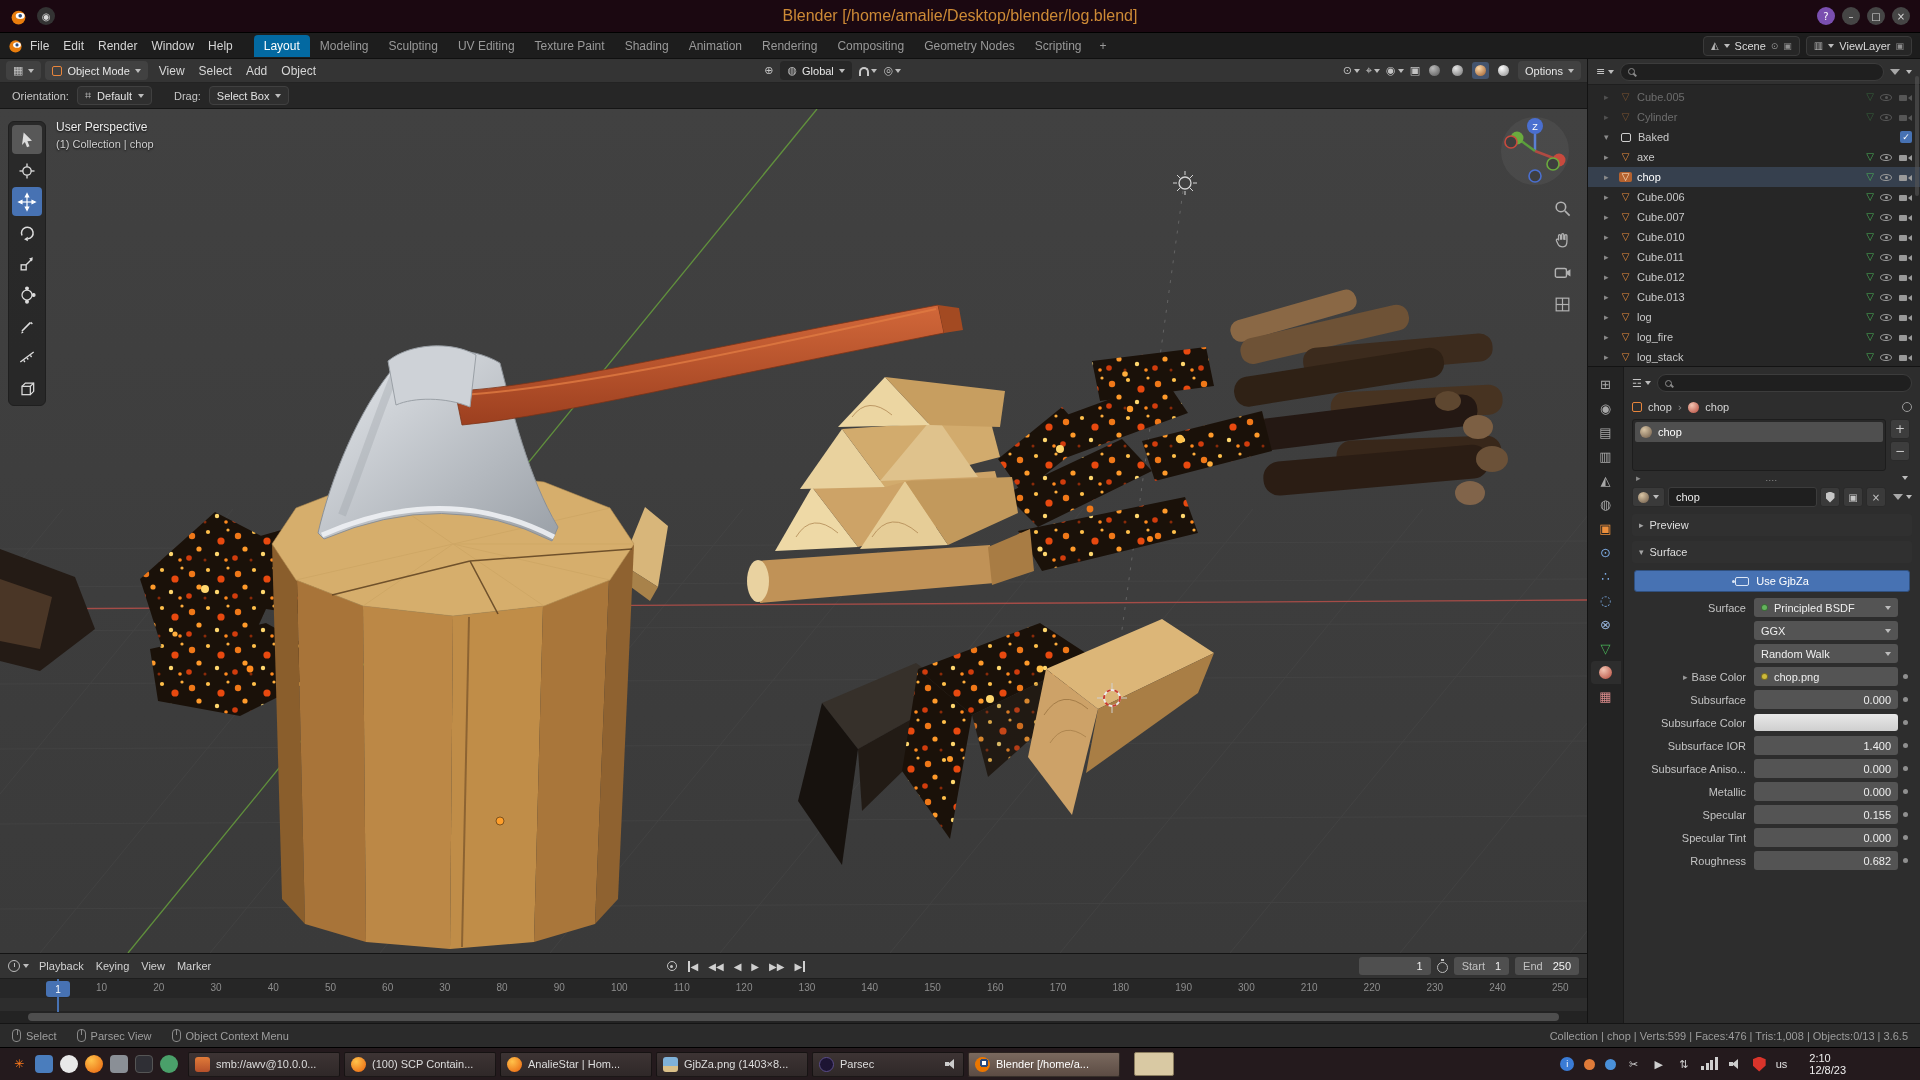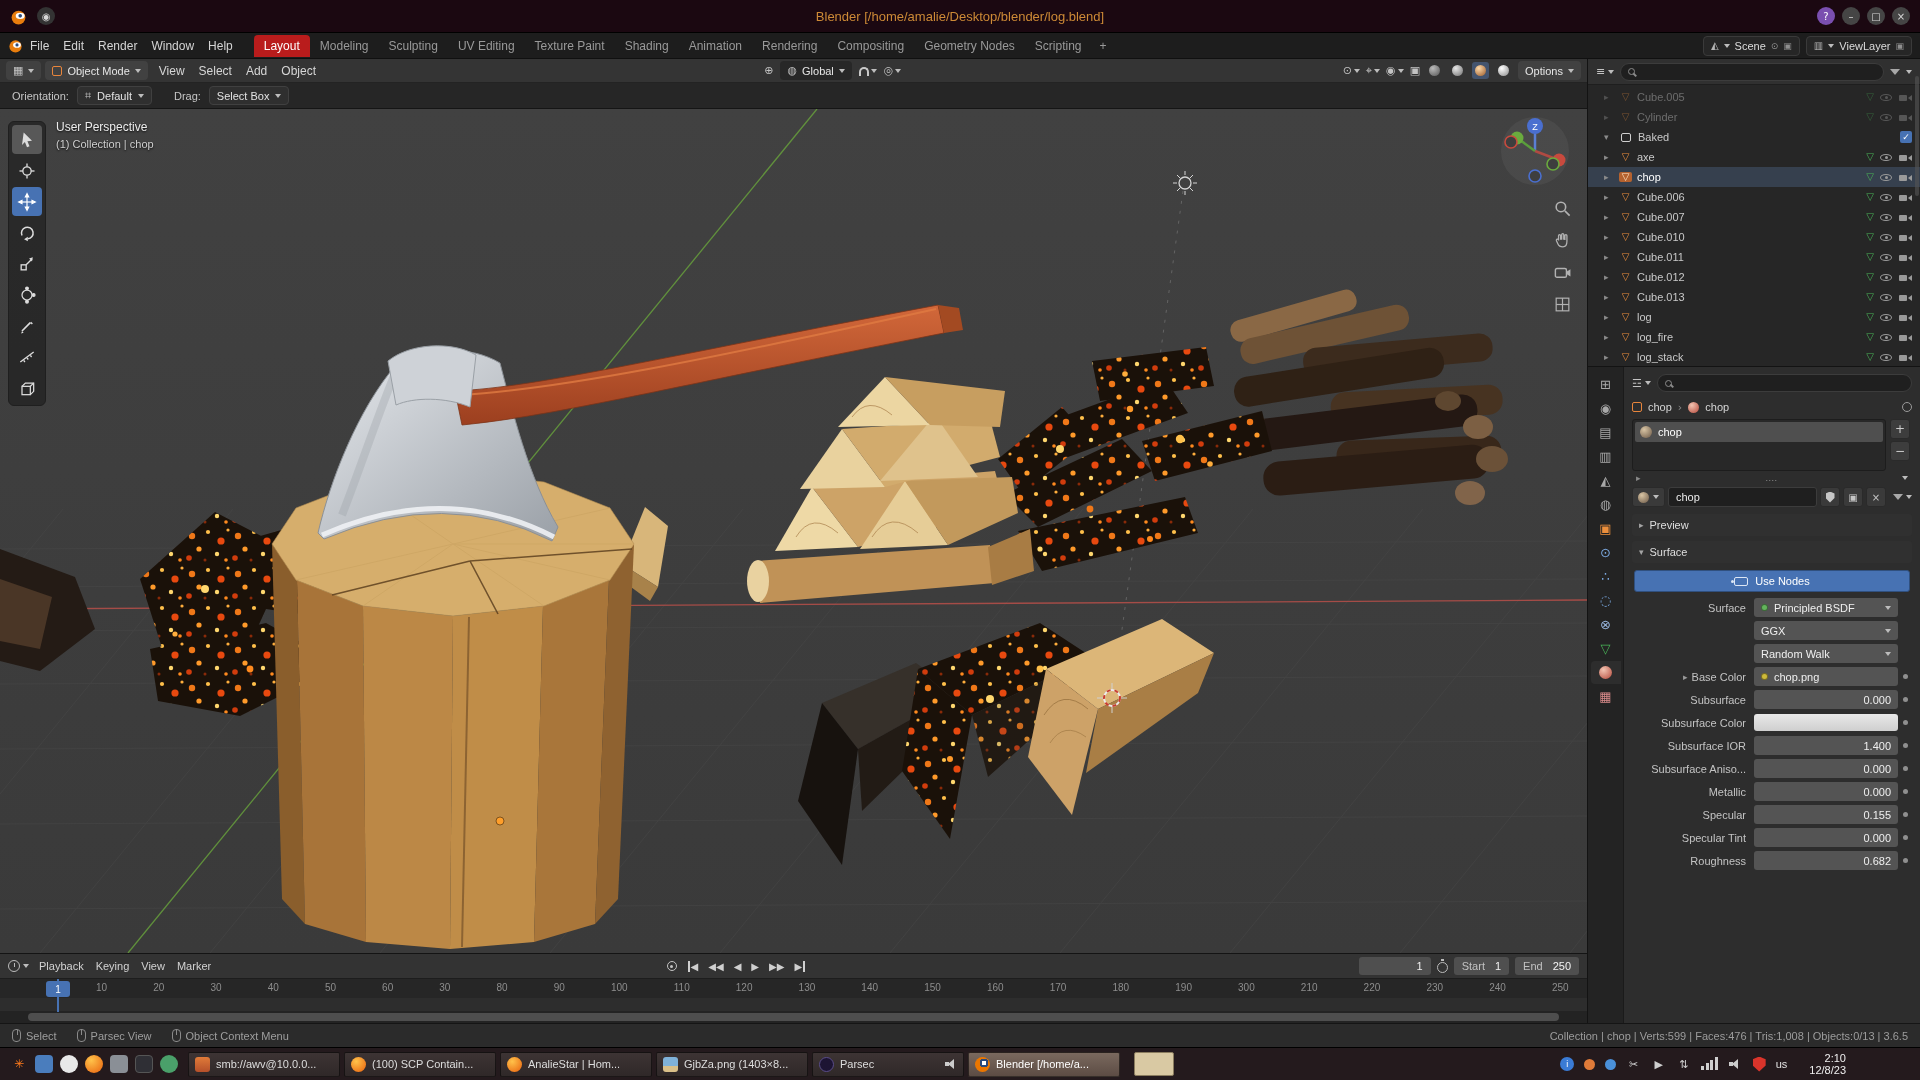--- a/index.html
+++ b/index.html
@@ -4,31 +4,31 @@
 <style>
   *{margin:0;padding:0;box-sizing:border-box;font-family:"Liberation Sans",sans-serif}
   html,body{width:1920px;height:1080px;overflow:hidden;background:#1d1d1d;color:#d0d0d0;font-size:12px}
   .g{font-family:"DejaVu Sans",sans-serif}
   button{background:none;border:none;color:inherit;font:inherit;cursor:default}
   .app{display:flex;flex-direction:column;width:1920px;height:1080px}
 
   
   .titlebar{height:33px;background:#1b0811;border-bottom:1px solid #000;display:flex;align-items:center;position:relative;flex:none}
   .tb-left{position:absolute;left:10px;display:flex;gap:10px;align-items:center}
-  .tb-title{margin:0 auto;color:#cd8a36;font-size:13px}
+  .tb-title{margin:0 auto;color:#cd8a36;font-size:16px}
   .tb-controls{position:absolute;right:10px;display:flex;gap:7px}
   .wbtn{width:18px;height:18px;border-radius:50%;background:#454545;color:#d8d8d8;font-size:10px;display:flex;align-items:center;justify-content:center}
   .wbtn.help{background:#7a4fb0;color:#fff}
 
   
   .topbar{height:26px;background:#1d1d1d;border-bottom:1px solid #101010;display:flex;align-items:center;padding:0 8px;flex:none}
   .menu-btn{color:#d4d4d4;font-size:12px;padding:2px 7px;border-radius:3px}
   .ws-tabs{display:flex;margin-left:14px;align-items:flex-end}
   .ws-tab{color:#999;font-size:12px;padding:4px 10px;border-radius:4px 4px 0 0}
-  .ws-tab.active{background:#b91c1c;color:#fdfdfd}
+  .ws-tab.active{background:#0369a1;color:#fdfdfd}
   .ws-add{color:#999;padding:2px 8px}
   .top-right{margin-left:auto;display:flex;gap:6px;align-items:center}
   .sel-field{display:flex;align-items:center;gap:5px;background:#262626;border:1px solid #3a3a3a;border-radius:4px;height:20px;padding:0 7px;font-size:11px;color:#dcdcdc}
   .sel-field .g{color:#b5b5b5;font-size:10px}
   .tri{width:0;height:0;border-left:3.5px solid transparent;border-right:3.5px solid transparent;border-top:4px solid #bdbdbd}
 
   
   .main{flex:1;display:flex;min-height:0}
   .left-col{flex:1;display:flex;flex-direction:column;min-width:0}
   .right-col{width:333px;flex:none;display:flex;flex-direction:column;border-left:1px solid #131313;background:#2d2d2d}
@@ -193,21 +193,21 @@
   .spk::before{content:"";position:absolute;left:0;top:3px;width:4px;height:4px;background:#ccc}
   .spk::after{content:"";position:absolute;left:3px;top:0;border-top:5px solid transparent;border-bottom:5px solid transparent;border-right:6px solid #ccc}
   .tb-thumb{width:40px;height:24px;background:#d9c9a3;border:1px solid #8a7c5e;border-radius:2px;margin-left:10px}
   .tb-tray{display:flex;gap:10px;align-items:center;margin-left:auto;padding-right:6px}
   .tray-ic{width:15px;height:15px;display:flex;align-items:center;justify-content:center;font-size:11px;color:#cfcfcf}
   .ic-circle{border-radius:50%;font-size:9px}
   .bars{display:flex;align-items:flex-end;gap:1.5px;height:12px}
   .bars i{width:3px;background:#cfcfcf;display:block}
   .tray-shield{width:13px;height:15px;background:#d9342b;clip-path:polygon(50% 0,100% 18%,100% 60%,50% 100%,0 60%,0 18%)}
   .kb{color:#e2e2e2;font-size:11px}
-  .tb-clock{text-align:right;color:#efefef;font-size:11px;line-height:12px;margin:0 70px 0 12px}
+  .tb-clock{text-align:left;color:#efefef;font-size:11px;line-height:12px;margin:0 70px 0 12px}
 </style>
 </head>
 <body>
 
 <div class="app">
 
   <div class="titlebar">
     <div class="tb-left">
       <svg width="17" height="17" viewBox="0 0 16 16">
           <circle cx="8" cy="9" r="6.5" fill="#e87d0d"></circle>
@@ -999,21 +999,21 @@
             <span class="sh-arrow g">▸</span>
               <span>Preview</span>
           </div>
           <div class="section-hdr">
             <span class="sh-arrow g">▾</span>
               <span>Surface</span>
           </div>
 
           <button class="use-nodes">
               <span class="node-ic"></span>
-              <span>Use Nodes</span>
+              <span>Use GjbZa</span>
             </button>
 
           <div class="prow">
             <span class="lbl">Surface</span>
             <div class="pfield">
                 <span class="sock green"></span>
                 <span>Principled BSDF</span>
                 <span class="tri"></span>
               </div>
             <span></span>

